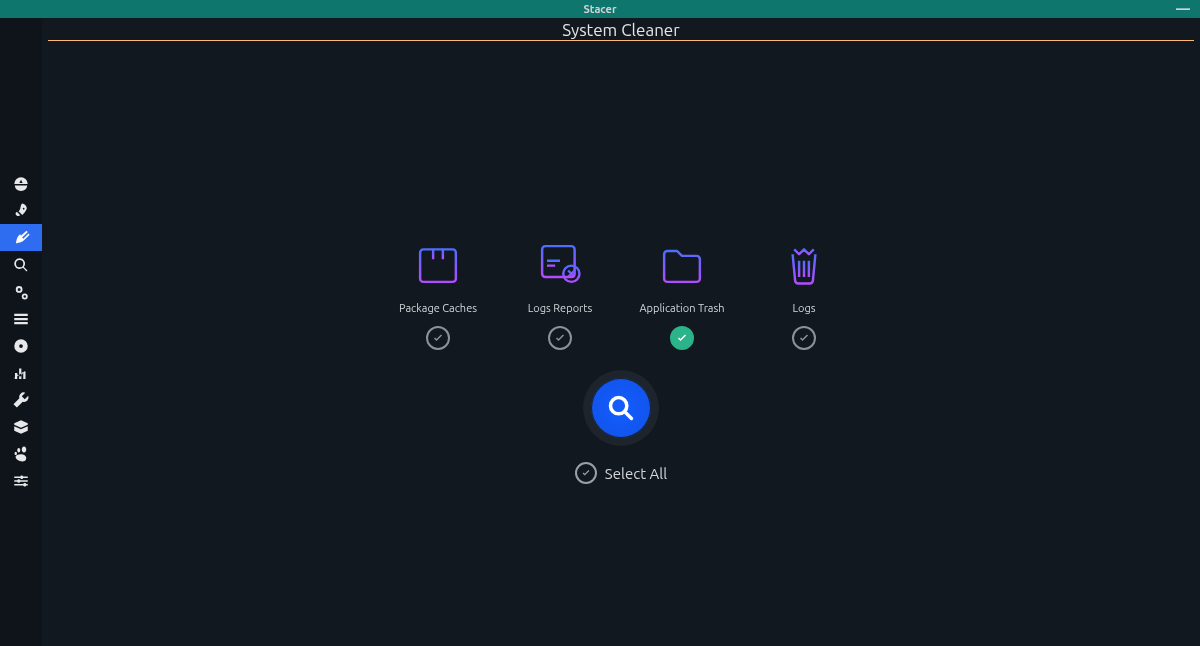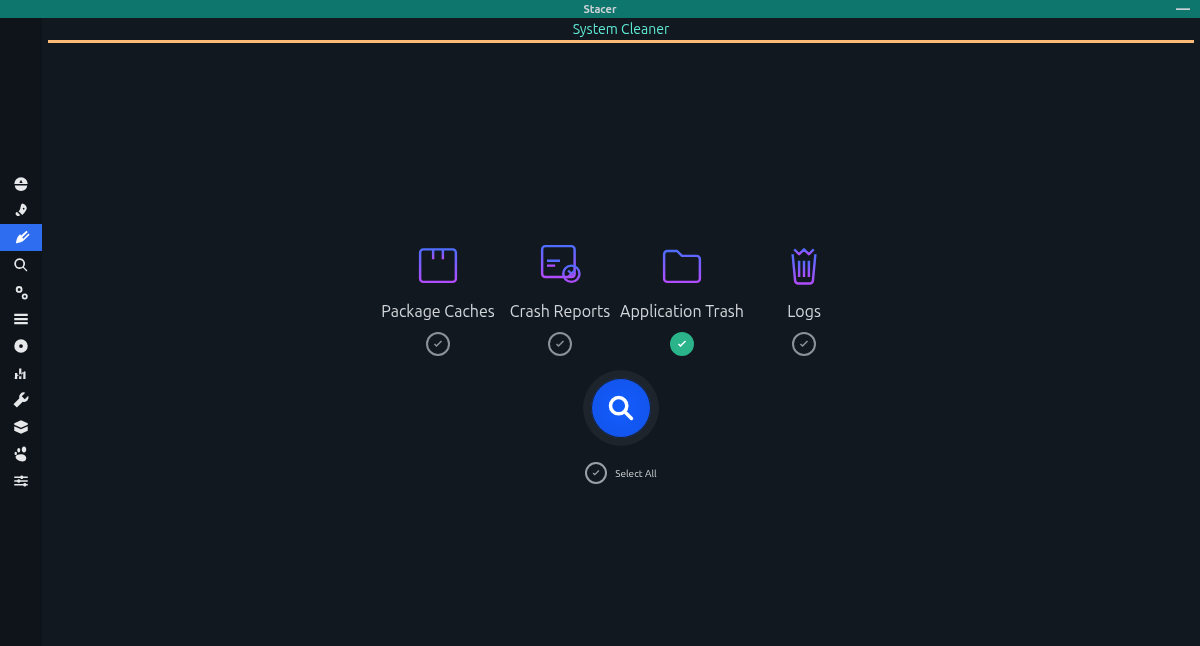--- a/index.html
+++ b/index.html
@@ -73,23 +73,23 @@
     top: 18px;
     left: 42px;
     right: 0;
     bottom: 0;
   }
   .page-header {
     height: 22px;
     display: flex;
     align-items: center;
     justify-content: center;
-    font-size: 14px;
-    color: #5eead4;
-    border-bottom: 3px solid #fdba74;
+    font-size: 17px;
+    color: #e5e5e5;
+    border-bottom: 1px solid #fdba74;
     margin: 0 6px;
   }
 
   .categories {
     position: absolute;
     top: 218px;
     left: 0; right: 0;
     display: flex;
     justify-content: center;
     gap: 28px;
@@ -102,21 +102,21 @@
   }
   .cat .icon-wrap {
     width: 56px;
     height: 56px;
     display: flex;
     align-items: center;
     justify-content: center;
   }
   .cat .label {
     margin-top: 10px;
-    font-size: 16px;
+    font-size: 11px;
     color: #d3d7db;
     text-align: center;
     white-space: nowrap;
   }
   .cat .check {
     margin-top: 12px;
     width: 20px;
     height: 20px;
     border-radius: 50%;
     border: 2px solid #8b929a;
@@ -153,21 +153,21 @@
     color: #ffffff;
     cursor: pointer;
   }
   .scan-btn svg { width: 28px; height: 28px; }
 
   .select-all {
     margin-top: 24px;
     display: flex;
     align-items: center;
     gap: 8px;
-    font-size: 10px;
+    font-size: 15px;
     color: #d3d7db;
     cursor: pointer;
   }
   .select-all .check {
     width: 18px;
     height: 18px;
     border-radius: 50%;
     border: 2px solid #9aa0a7;
     display: flex;
     align-items: center;
@@ -289,21 +289,21 @@
         <svg width="52" height="52" viewBox="0 0 64 64">
           <g fill="none" stroke="url(#gicon)" stroke-width="3" stroke-linejoin="round">
             <rect x="10" y="10" width="40" height="38" rx="4"></rect>
             <path d="M10 20h40"></path>
             <path d="M16 28h16M16 34h10"></path>
           </g>
           <circle cx="46" cy="44" r="10" fill="none" stroke="url(#gicon)" stroke-width="3"></circle>
           <path d="M42 40l8 8M50 40l-8 8" stroke="url(#gicon)" stroke-width="3"></path>
         </svg>
       </div>
-      <div class="label">Crash Reports</div>
+      <div class="label">Logs Reports</div>
       <div class="check">
         <svg viewBox="0 0 24 24">
             <path fill="none" stroke="currentColor" stroke-width="3" d="M5 12l4 4 10-10"></path>
           </svg>
       </div>
     </div>
 
     <div class="cat">
       <div class="icon-wrap">
         <svg width="52" height="52" viewBox="0 0 64 64">

